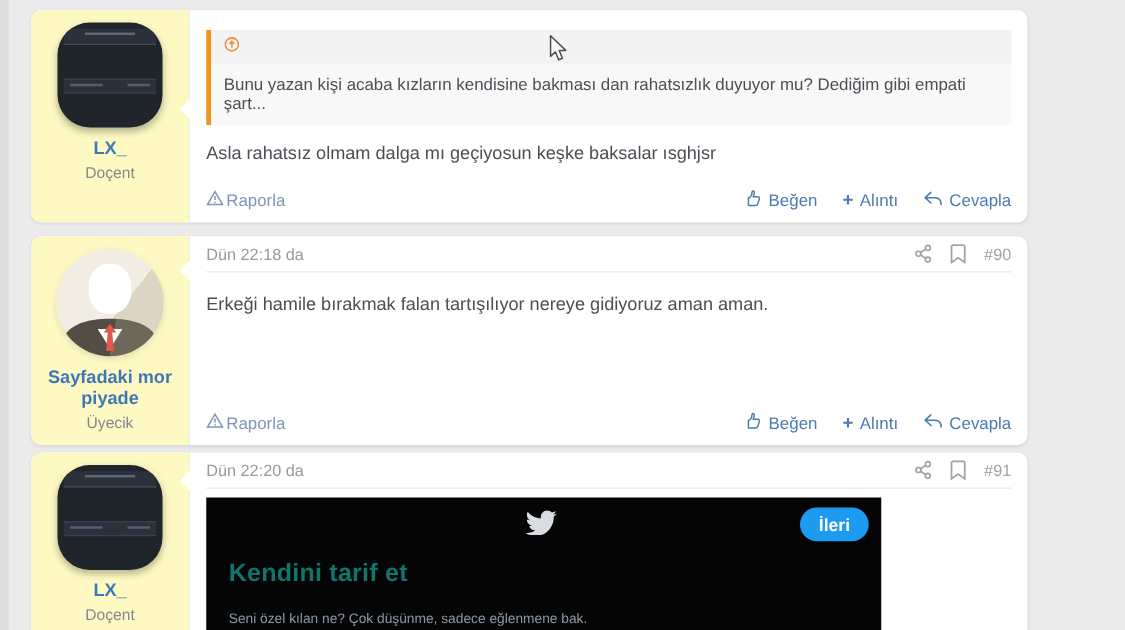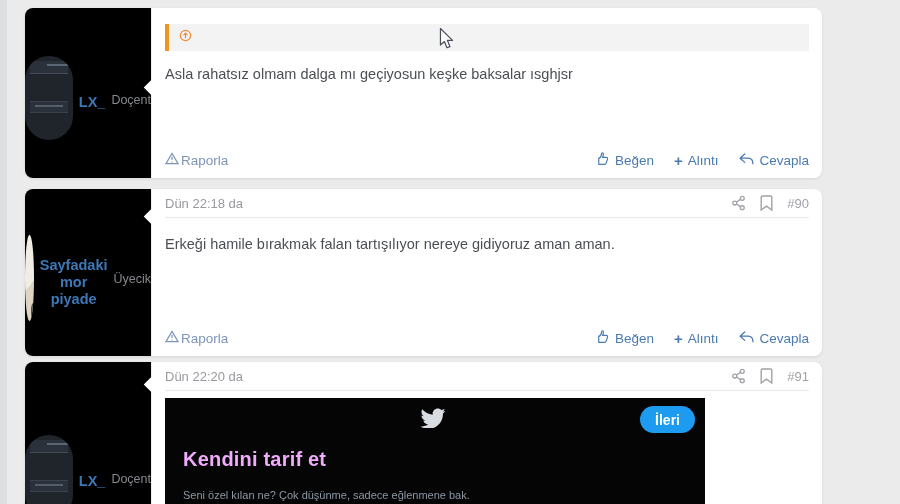--- a/index.html
+++ b/index.html
@@ -11,22 +11,22 @@
   .post-card {
     position:absolute; left:25px; width:797px; background:#fff;
     border-radius:8px; box-shadow:0 1px 3px rgba(0,0,0,.09);
     display:flex; overflow:hidden;
   }
   .card-1 { top:8px;   height:170px; }
   .card-2 { top:189px; height:167px; }
   .card-3 { top:362px; height:220px; }
 
   .user-cell {
-    width:127px; flex:0 0 127px; background:#000000; border-right:1px solid #ededee;
-    display:flex; flex-direction:row; align-items:center; padding-top:10px;
+    width:127px; flex:0 0 127px; background:#fef9c3; border-right:1px solid #ededee;
+    display:flex; flex-direction:column; align-items:center; padding-top:10px;
     text-align:center;
   }
   .username { color:#3d78b6; font-weight:bold; font-size:14.5px; line-height:17px; margin-top:9px; padding:0 6px; }
   .usertitle { color:#85888d; font-size:12.5px; margin-top:3px; }
 
   
   .avatar-shot {
     position:relative; width:84px; height:84px; border-radius:26px;
     background:#20252c; overflow:hidden; box-shadow:0 3px 6px rgba(0,0,0,.28);
   }
@@ -81,21 +81,21 @@
   .plus-glyph { font-size:15px; font-weight:bold; line-height:1; }
 
   
   .tweet-embed { position:relative; margin-top:7px; width:540px; height:160px; background:#050505; }
   .tweet-bird { position:absolute; top:9px; left:50%; transform:translateX(-58%); }
   .embed-button {
     position:absolute; top:8px; right:10px; height:27px; padding:0 15px;
     background:#1d9bf0; color:#fff; font-weight:bold; font-size:14px;
     border:none; border-radius:14px; display:flex; align-items:center; cursor:pointer;
   }
-  .embed-heading { position:absolute; top:50px; left:18px; color:#f0abfc; font-size:20px; font-weight:bold; letter-spacing:.2px; }
+  .embed-heading { position:absolute; top:50px; left:18px; color:#0f766e; font-size:20px; font-weight:bold; letter-spacing:.2px; }
   .embed-body { position:absolute; top:91px; left:18px; right:18px; color:#8b98a5; font-size:11px; }
 
   .mouse-cursor { position:absolute; left:439px; top:28px; z-index:50; }
 </style>
 </head>
 <body>
 
 <div class="screen">
   <div class="left-strip"></div>
 
@@ -117,20 +117,21 @@
         <div class="quote-attr">
           <span>
             <svg width="13" height="13" viewBox="0 0 14 14">
                 <g fill="none" stroke="#ee8b35" stroke-width="1.3">
                   <circle cx="7" cy="7" r="5.6"></circle>
                   <path d="M7 10 V4.6 M4.8 6.6 L7 4.4 L9.2 6.6"></path>
                 </g>
               </svg>
           </span>
         </div>
+        <div class="quote-body">Bunu yazan kişi acaba kızların kendisine bakması dan rahatsızlık duyuyor mu? Dediğim gibi empati şart...</div>
       </div>
       <div class="message">Asla rahatsız olmam dalga mı geçiyosun keşke baksalar ısghjsr</div>
       <div class="post-footer">
         <span class="report-link">
           <span>
             <svg width="14" height="13" viewBox="0 0 15 14">
                 <g fill="none" stroke="#7e95b8" stroke-width="1.3">
                   <path d="M7.5 1.5 L14 12.5 H1 Z"></path>
                   <line x1="7.5" y1="5.2" x2="7.5" y2="8.6"></line>
                   <line x1="7.5" y1="10.2" x2="7.5" y2="11.2"></line>

